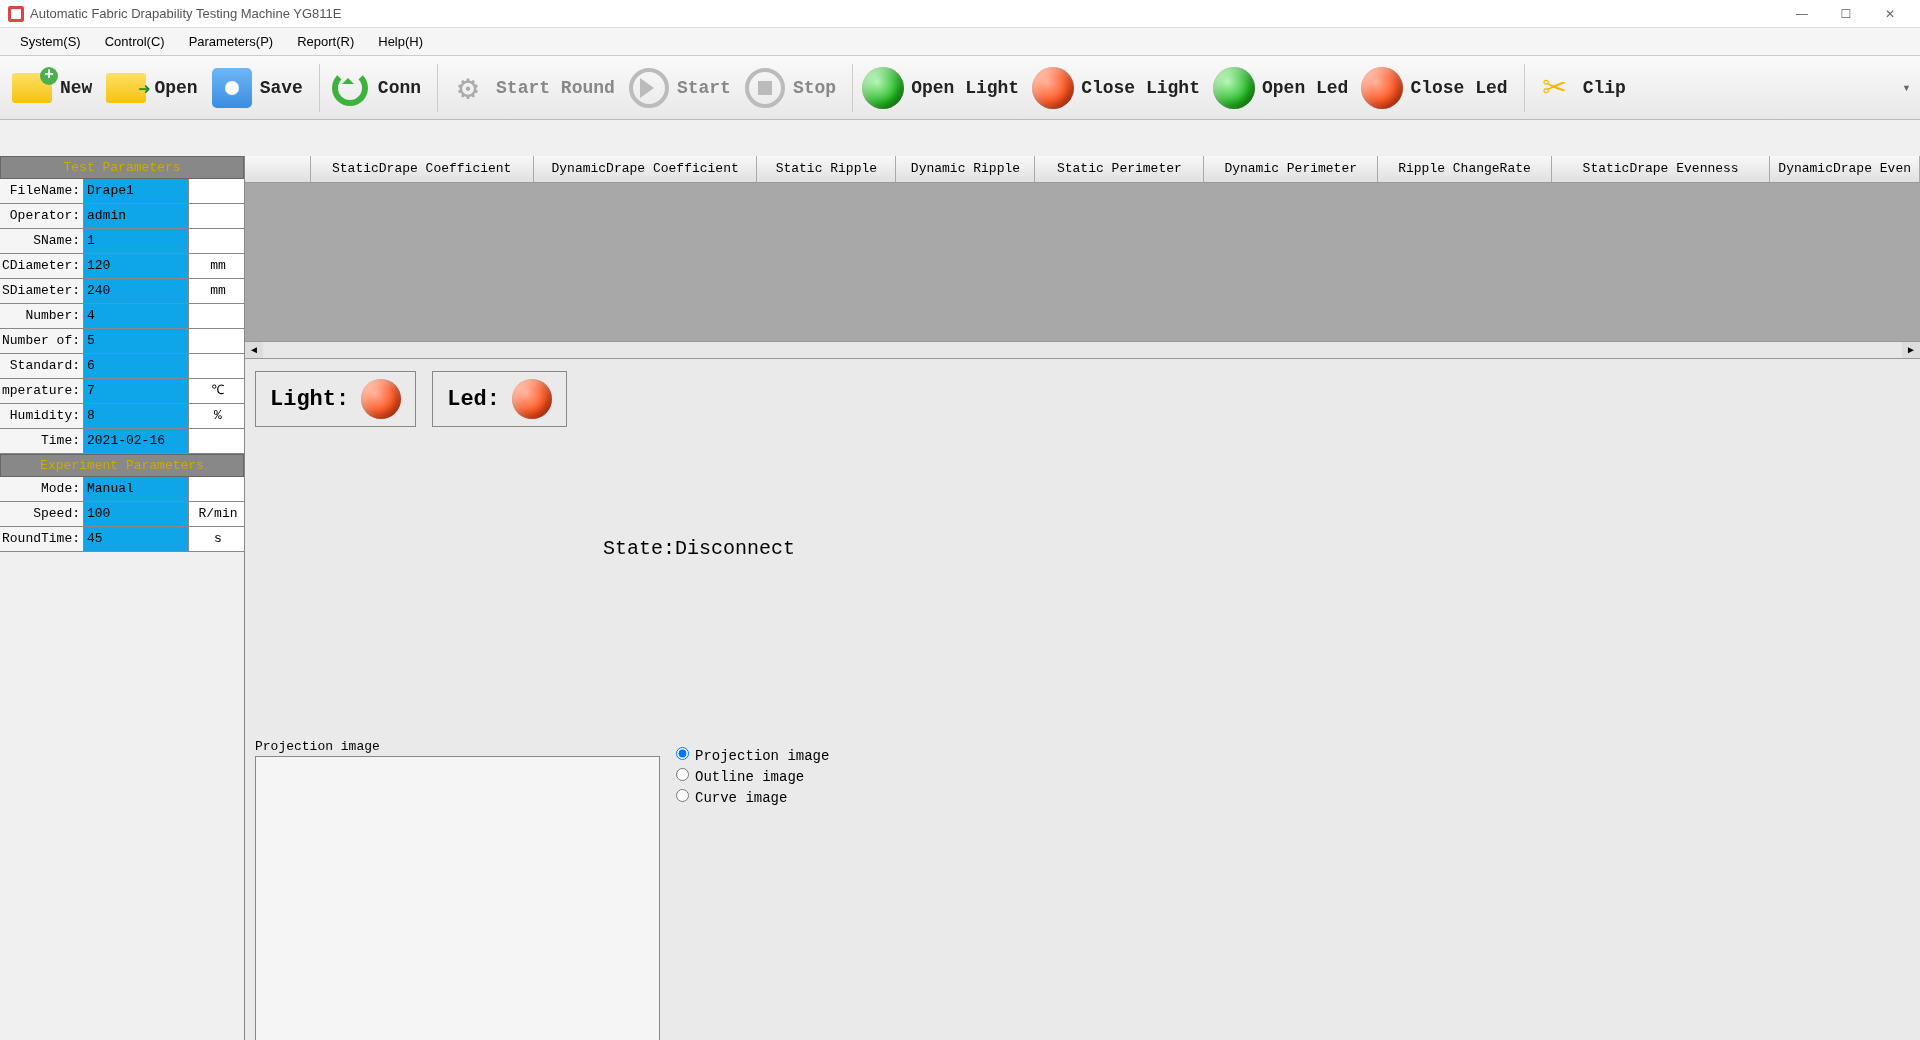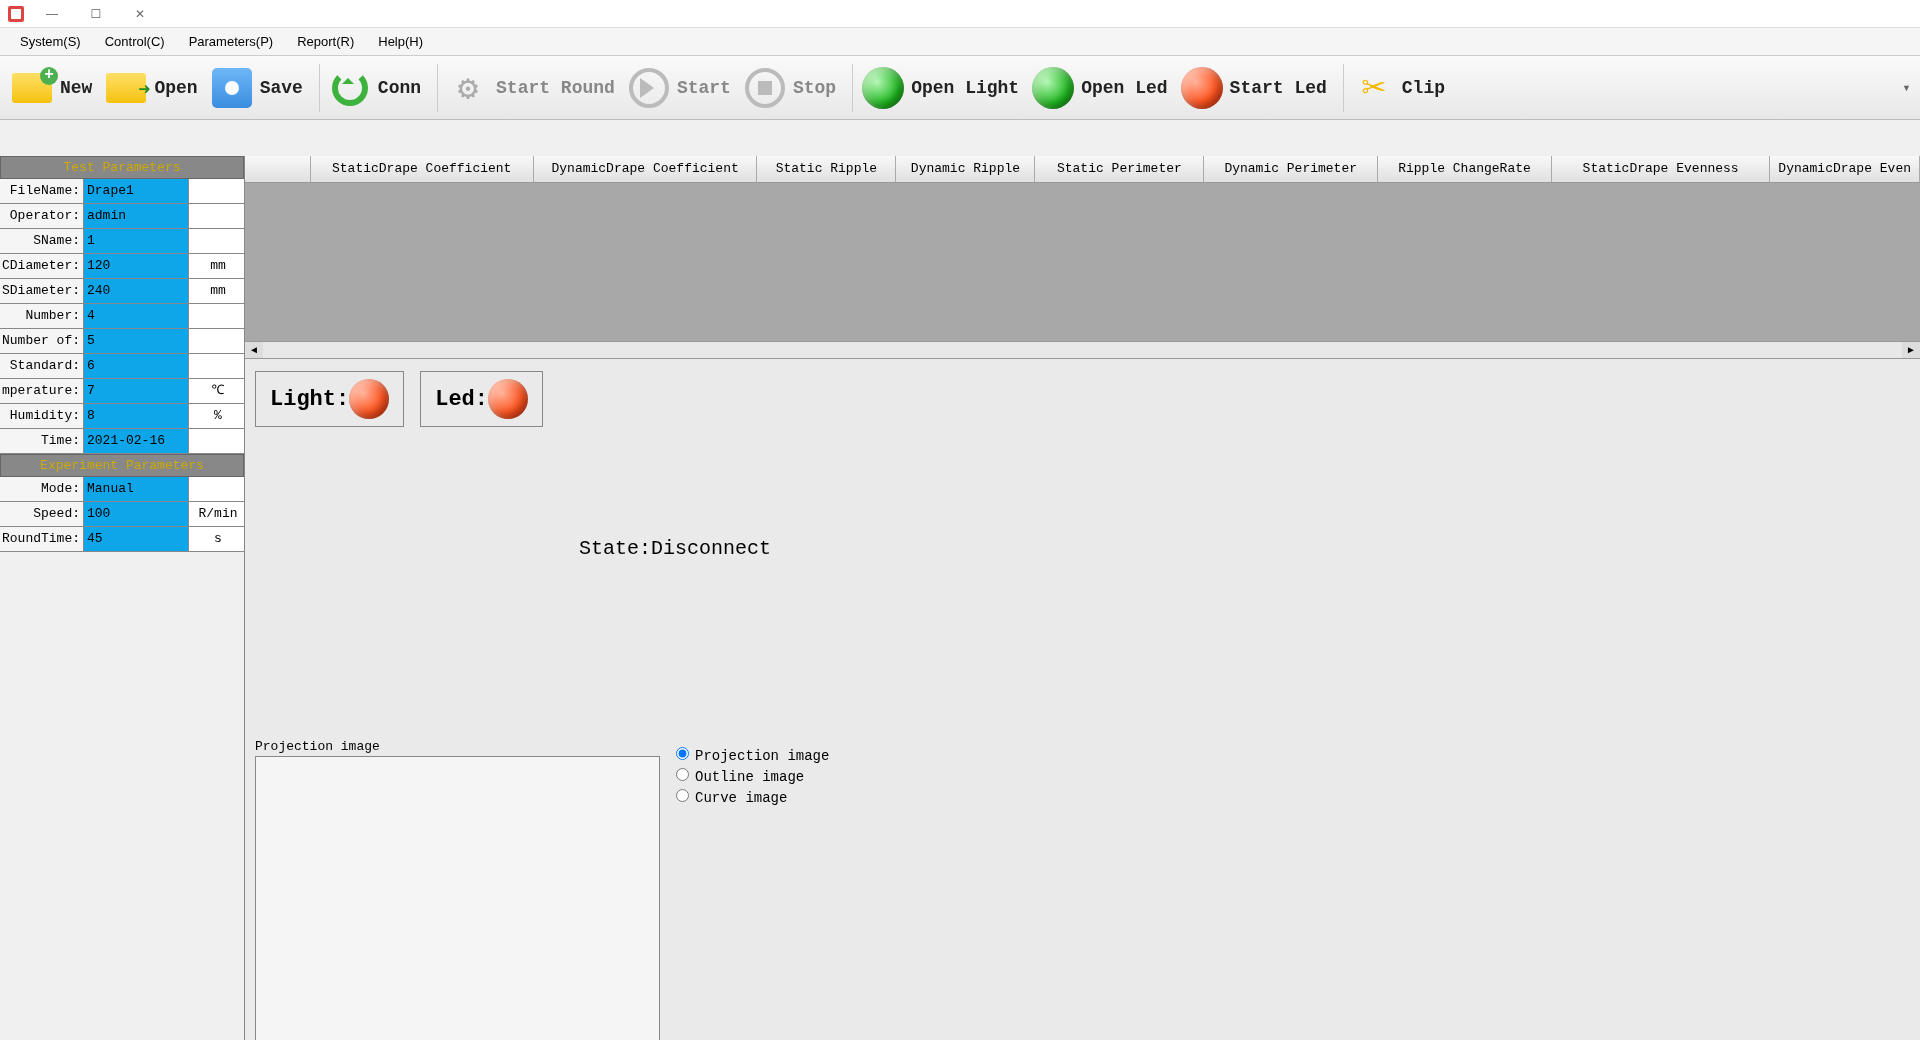--- a/index.html
+++ b/index.html
@@ -50,21 +50,21 @@
 
 .results-head { display:flex; background:linear-gradient(#f8f8f8,#e0e0e0); border-bottom:1px solid #999; }
 .results-head .col0 { width:66px; border-right:1px solid #aaa; height:26px; }
 .results-head .col { padding:5px 8px; border-right:1px solid #aaa; font-family:"Courier New",monospace; font-size:13px; text-align:center; white-space:nowrap; }
 .results-body { height:158px; background:#a8a8a8; }
 .hscroll { height:18px; background:#e8e8e8; display:flex; align-items:center; border-top:1px solid #999; border-bottom:1px solid #999; }
 .hscroll .arr { width:18px; height:16px; background:#ddd; text-align:center; font-size:10px; line-height:16px; cursor:pointer; }
 .hscroll .track { flex:1; }
 
 .work { flex:1; background:#eaeaea; padding:12px 10px; display:flex; gap:16px; align-items:flex-start; }
-.status-box { border:1px solid #888; padding:16px 14px; display:flex; align-items:center; background:#eaeaea; height:56px; }
+.status-box { border:1px solid #888; padding:16px 14px; display:flex; align-items:center; gap:12px; background:#eaeaea; height:56px; }
 .status-box .slabel { font-family:"Courier New",monospace; font-size:22px; font-weight:bold; }
 .status-box .sbulb { width:40px; height:40px; }
 .state-text { font-family:"Courier New",monospace; font-size:20px; font-weight:normal; margin-left:20px; align-self:center; }
 
 .lower { display:flex; gap:16px; padding:0 10px 10px; }
 .panel { }
 .panel-title { font-family:"Courier New",monospace; font-size:13px; padding:2px 0; }
 .proj-box { width:405px; height:310px; background:#fff; border:1px solid #888; position:relative; }
 .proj-box .circle { position:absolute; left:130px; top:75px; width:170px; height:170px; background:#000; border-radius:50%; }
 .imgbox { width:405px; height:310px; background:#f5f5f5; border:1px solid #888; }
@@ -75,20 +75,21 @@
 .lower-wrap { background:#eaeaea; flex:1; display:flex; flex-direction:column; }
 </style>
 </head>
 <body>
 
 <div class="titlebar">
   <svg class="app-icon" viewBox="0 0 16 16">
       <rect width="16" height="16" fill="#d44" rx="2"></rect>
       <rect x="3" y="3" width="10" height="10" fill="#fff" rx="1"></rect>
     </svg>
+  <div class="title">Automatic Fabric Drapability Testing Machine YG811E</div>
   <div class="winbtn">—</div>
   <div class="winbtn">☐</div>
   <div class="winbtn">✕</div>
 </div>
 
 <div class="menubar">
   <div class="menu-item">System(S)</div>
   <div class="menu-item">Control(C)</div>
   <div class="menu-item">Parameters(P)</div>
   <div class="menu-item">Report(R)</div>
@@ -146,29 +147,35 @@
   </div>
   <div class="sep"></div>
   <div class="tbtn">
     <div class="ticon">
         <div class="bulb green"></div>
       </div>
     <span>Open Light</span>
   </div>
   <div class="tbtn">
     <div class="ticon">
+        <div class="bulb red"></div>
+      </div>
+    <span>Close Light</span>
+  </div>
+  <div class="tbtn">
+    <div class="ticon">
         <div class="bulb green"></div>
       </div>
     <span>Open Led</span>
   </div>
   <div class="tbtn">
     <div class="ticon">
         <div class="bulb red"></div>
       </div>
-    <span>Start Led</span>
+    <span>Close Led</span>
   </div>
   <div class="sep"></div>
   <div class="tbtn">
     <div class="ticon scissor-icon">✂</div>
     <span>Clip</span>
   </div>
   <div class="drop">▼</div>
 </div>
 
 <div class="main">

